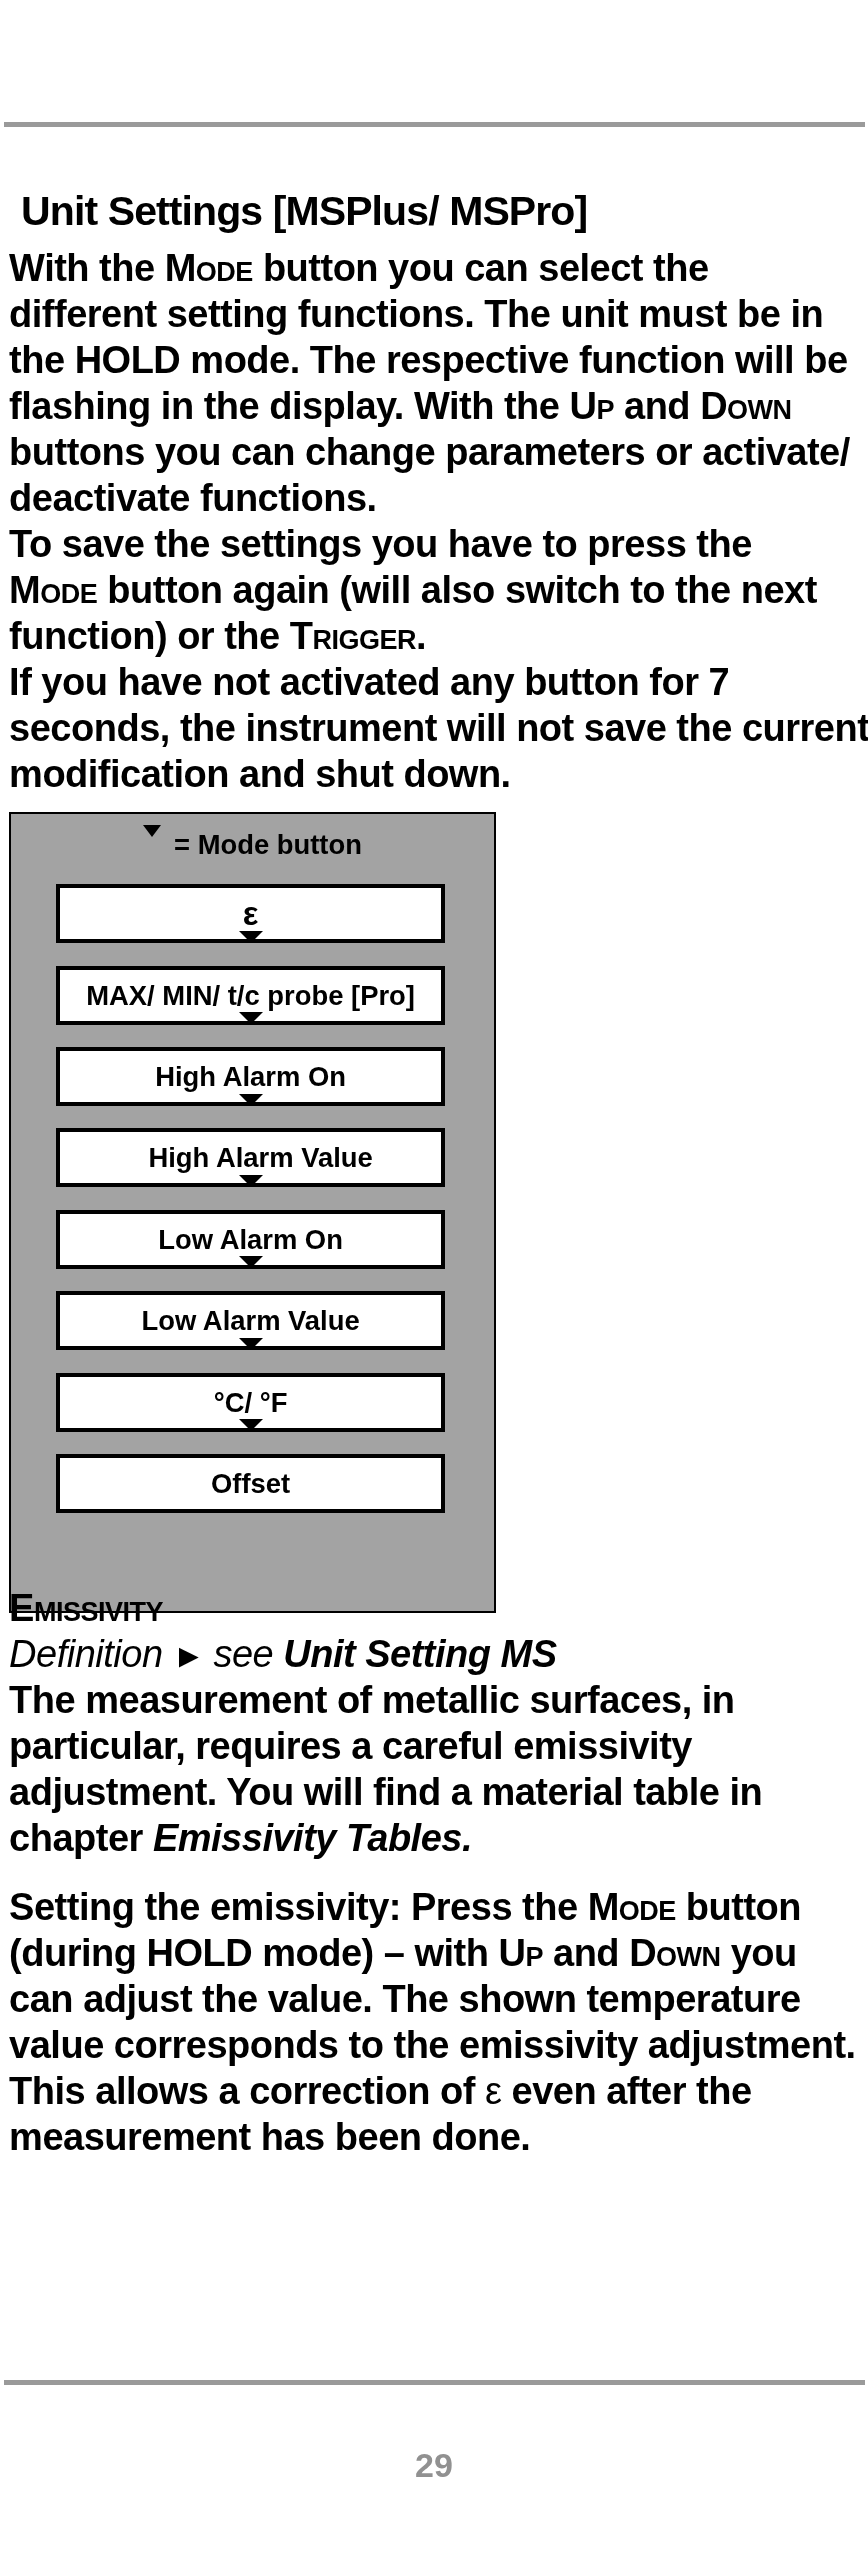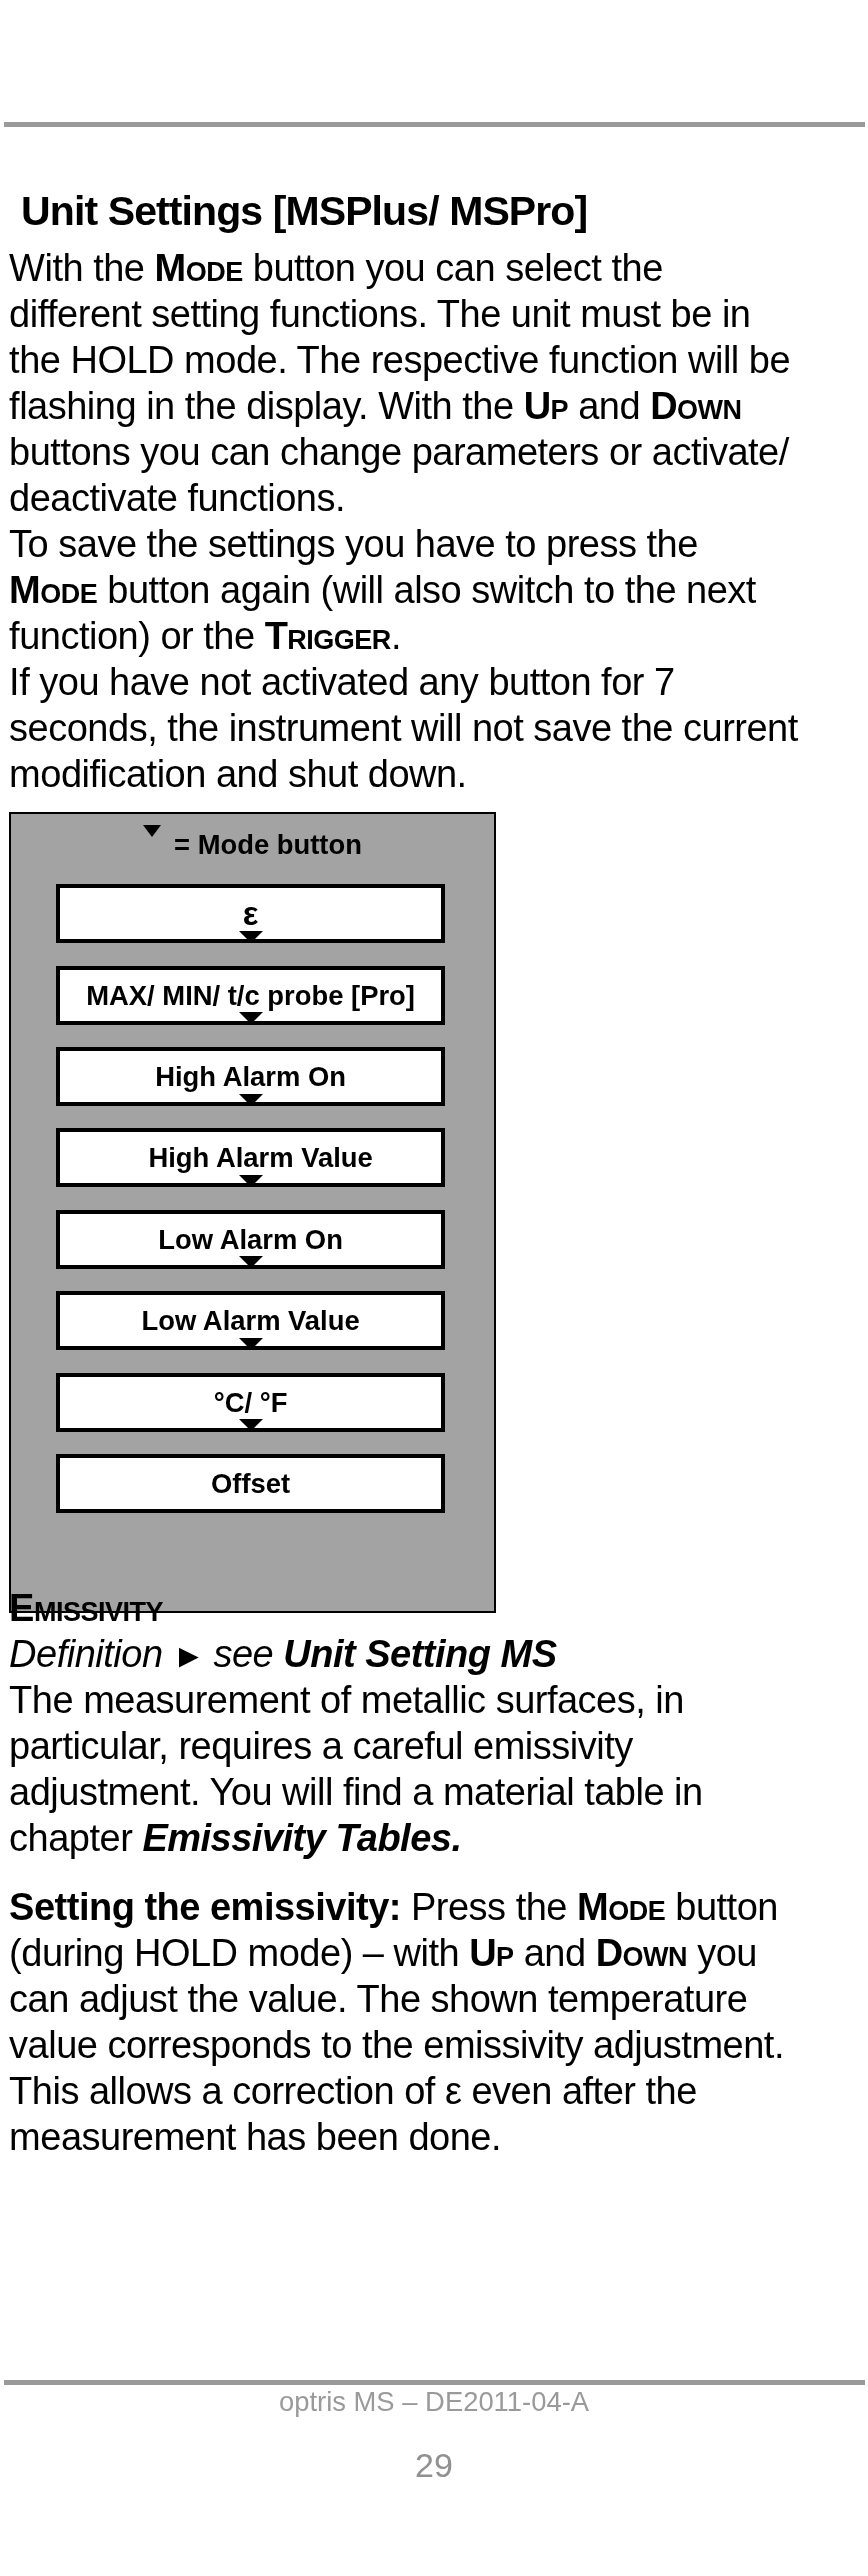--- a/index.html
+++ b/index.html
@@ -46,21 +46,21 @@
   }
   .tb-intro { top: 245px; }
   .tb-emissivity { top: 1585px; }
   .tb-setting { top: 1884px; }
 
   .line {
     white-space: nowrap;
     height: 46px;
   }
   
-  .seg.n  { font-weight: 400; }
+  .seg.n  { font-weight: 700; }
   .seg.b  { font-weight: 700; }
   .seg.i  { font-style: italic; }
   .seg.bi { font-style: italic; font-weight: 700; }
   .seg.sc { font-weight: 700; font-variant-caps: small-caps; }
   .seg.tri { font-style: normal; font-size: 33px; }
   .seg.eps { font-weight: 400; }
 
   
   .flowchart {
     position: absolute;
@@ -160,21 +160,21 @@
     color: #9a9a9a;
     white-space: nowrap;
   }
   .footer-page-num {
     position: absolute;
     top: 2446px;
     left: 0;
     width: 100%;
     text-align: center;
     font-size: 34px;
-    font-weight: 400;
+    font-weight: 700;
     color: #919191;
   }
 </style>
 </head>
 <body>
 
 <div class="page">
 
   <div class="rule top-rule"></div>
 
@@ -255,17 +255,16 @@
   <div class="textblock tb-setting">
     <div class="line"><span class="seg b">Setting the emissivity:</span><span class="seg n"> Press the </span><span class="seg sc">Mode</span><span class="seg n"> button</span></div>
     <div class="line"><span class="seg n">(during HOLD mode) – with </span><span class="seg sc">Up</span><span class="seg n"> and </span><span class="seg sc">Down</span><span class="seg n"> you</span></div>
     <div class="line"><span class="seg n">can adjust the value. The shown temperature</span></div>
     <div class="line"><span class="seg n">value corresponds to the emissivity adjustment.</span></div>
     <div class="line"><span class="seg n">This allows a correction of </span><span class="seg eps">ε</span><span class="seg n"> even after the</span></div>
     <div class="line"><span class="seg n">measurement has been done.</span></div>
   </div>
 
   <div class="rule footer-rule"></div>
-  <div class="footer-ref">optris MS – DE2011-04-A</div>
   <div class="footer-page-num">29</div>
 
 </div>
 
 
 </body></html>

